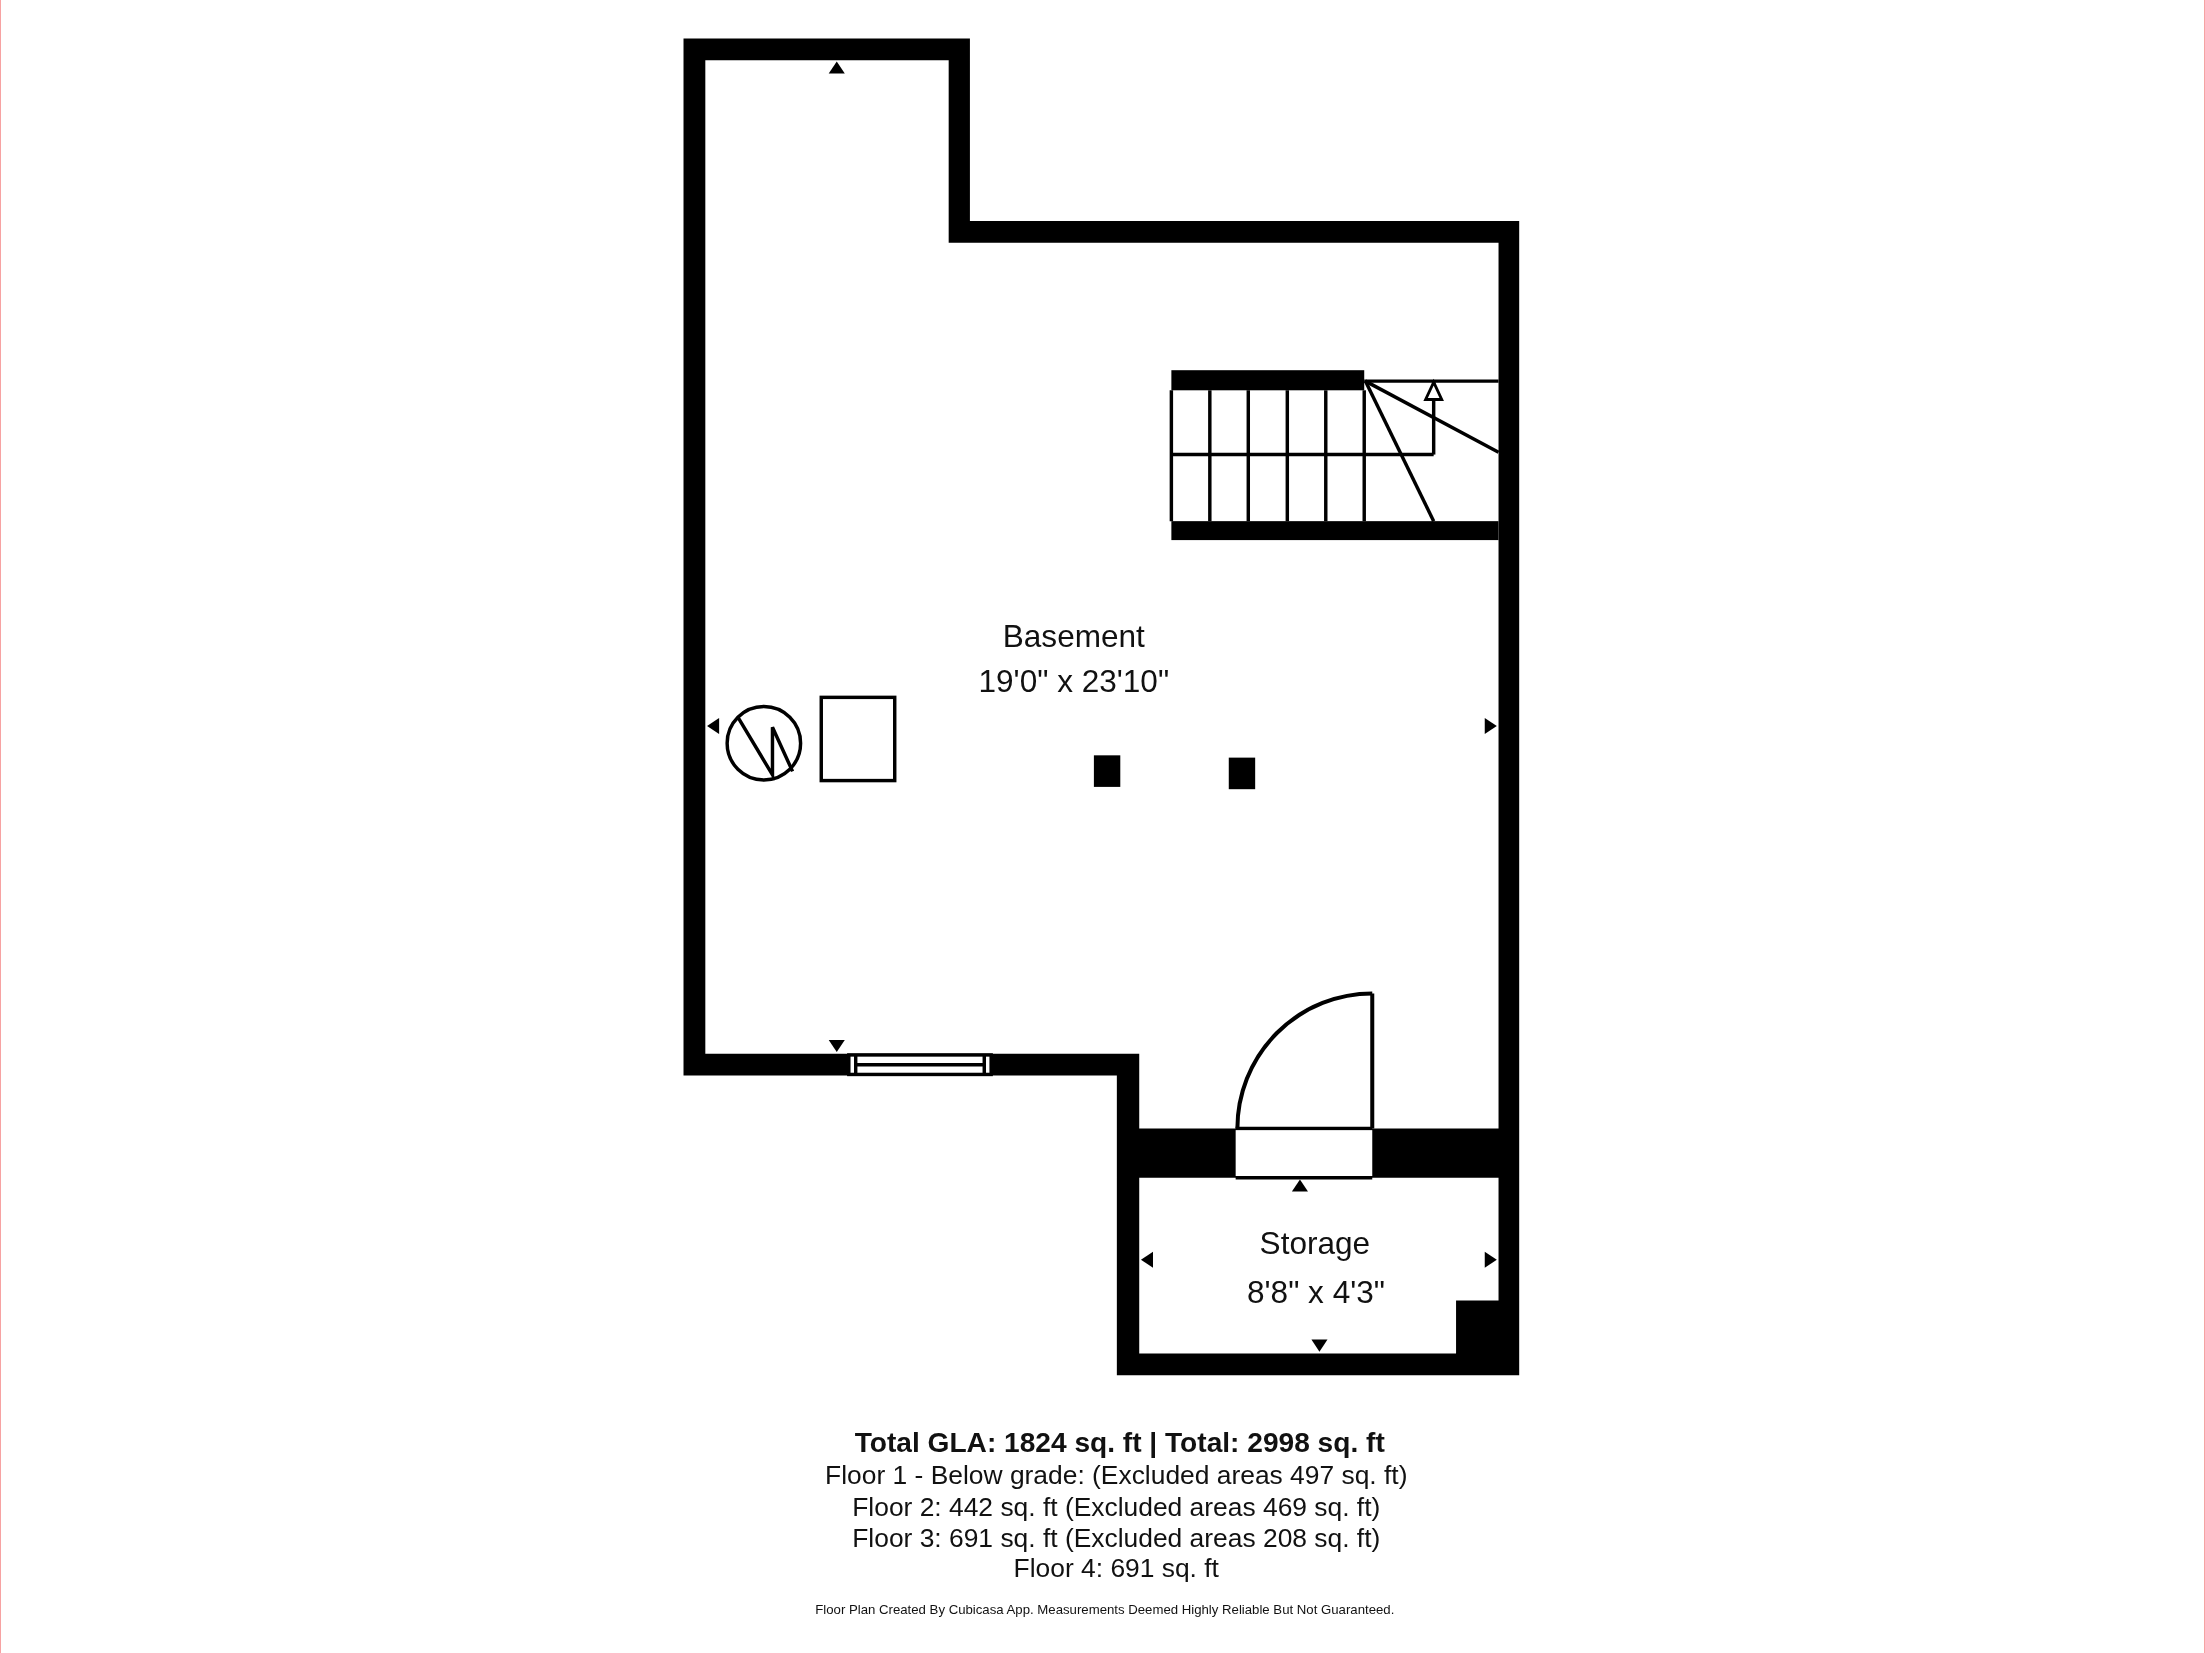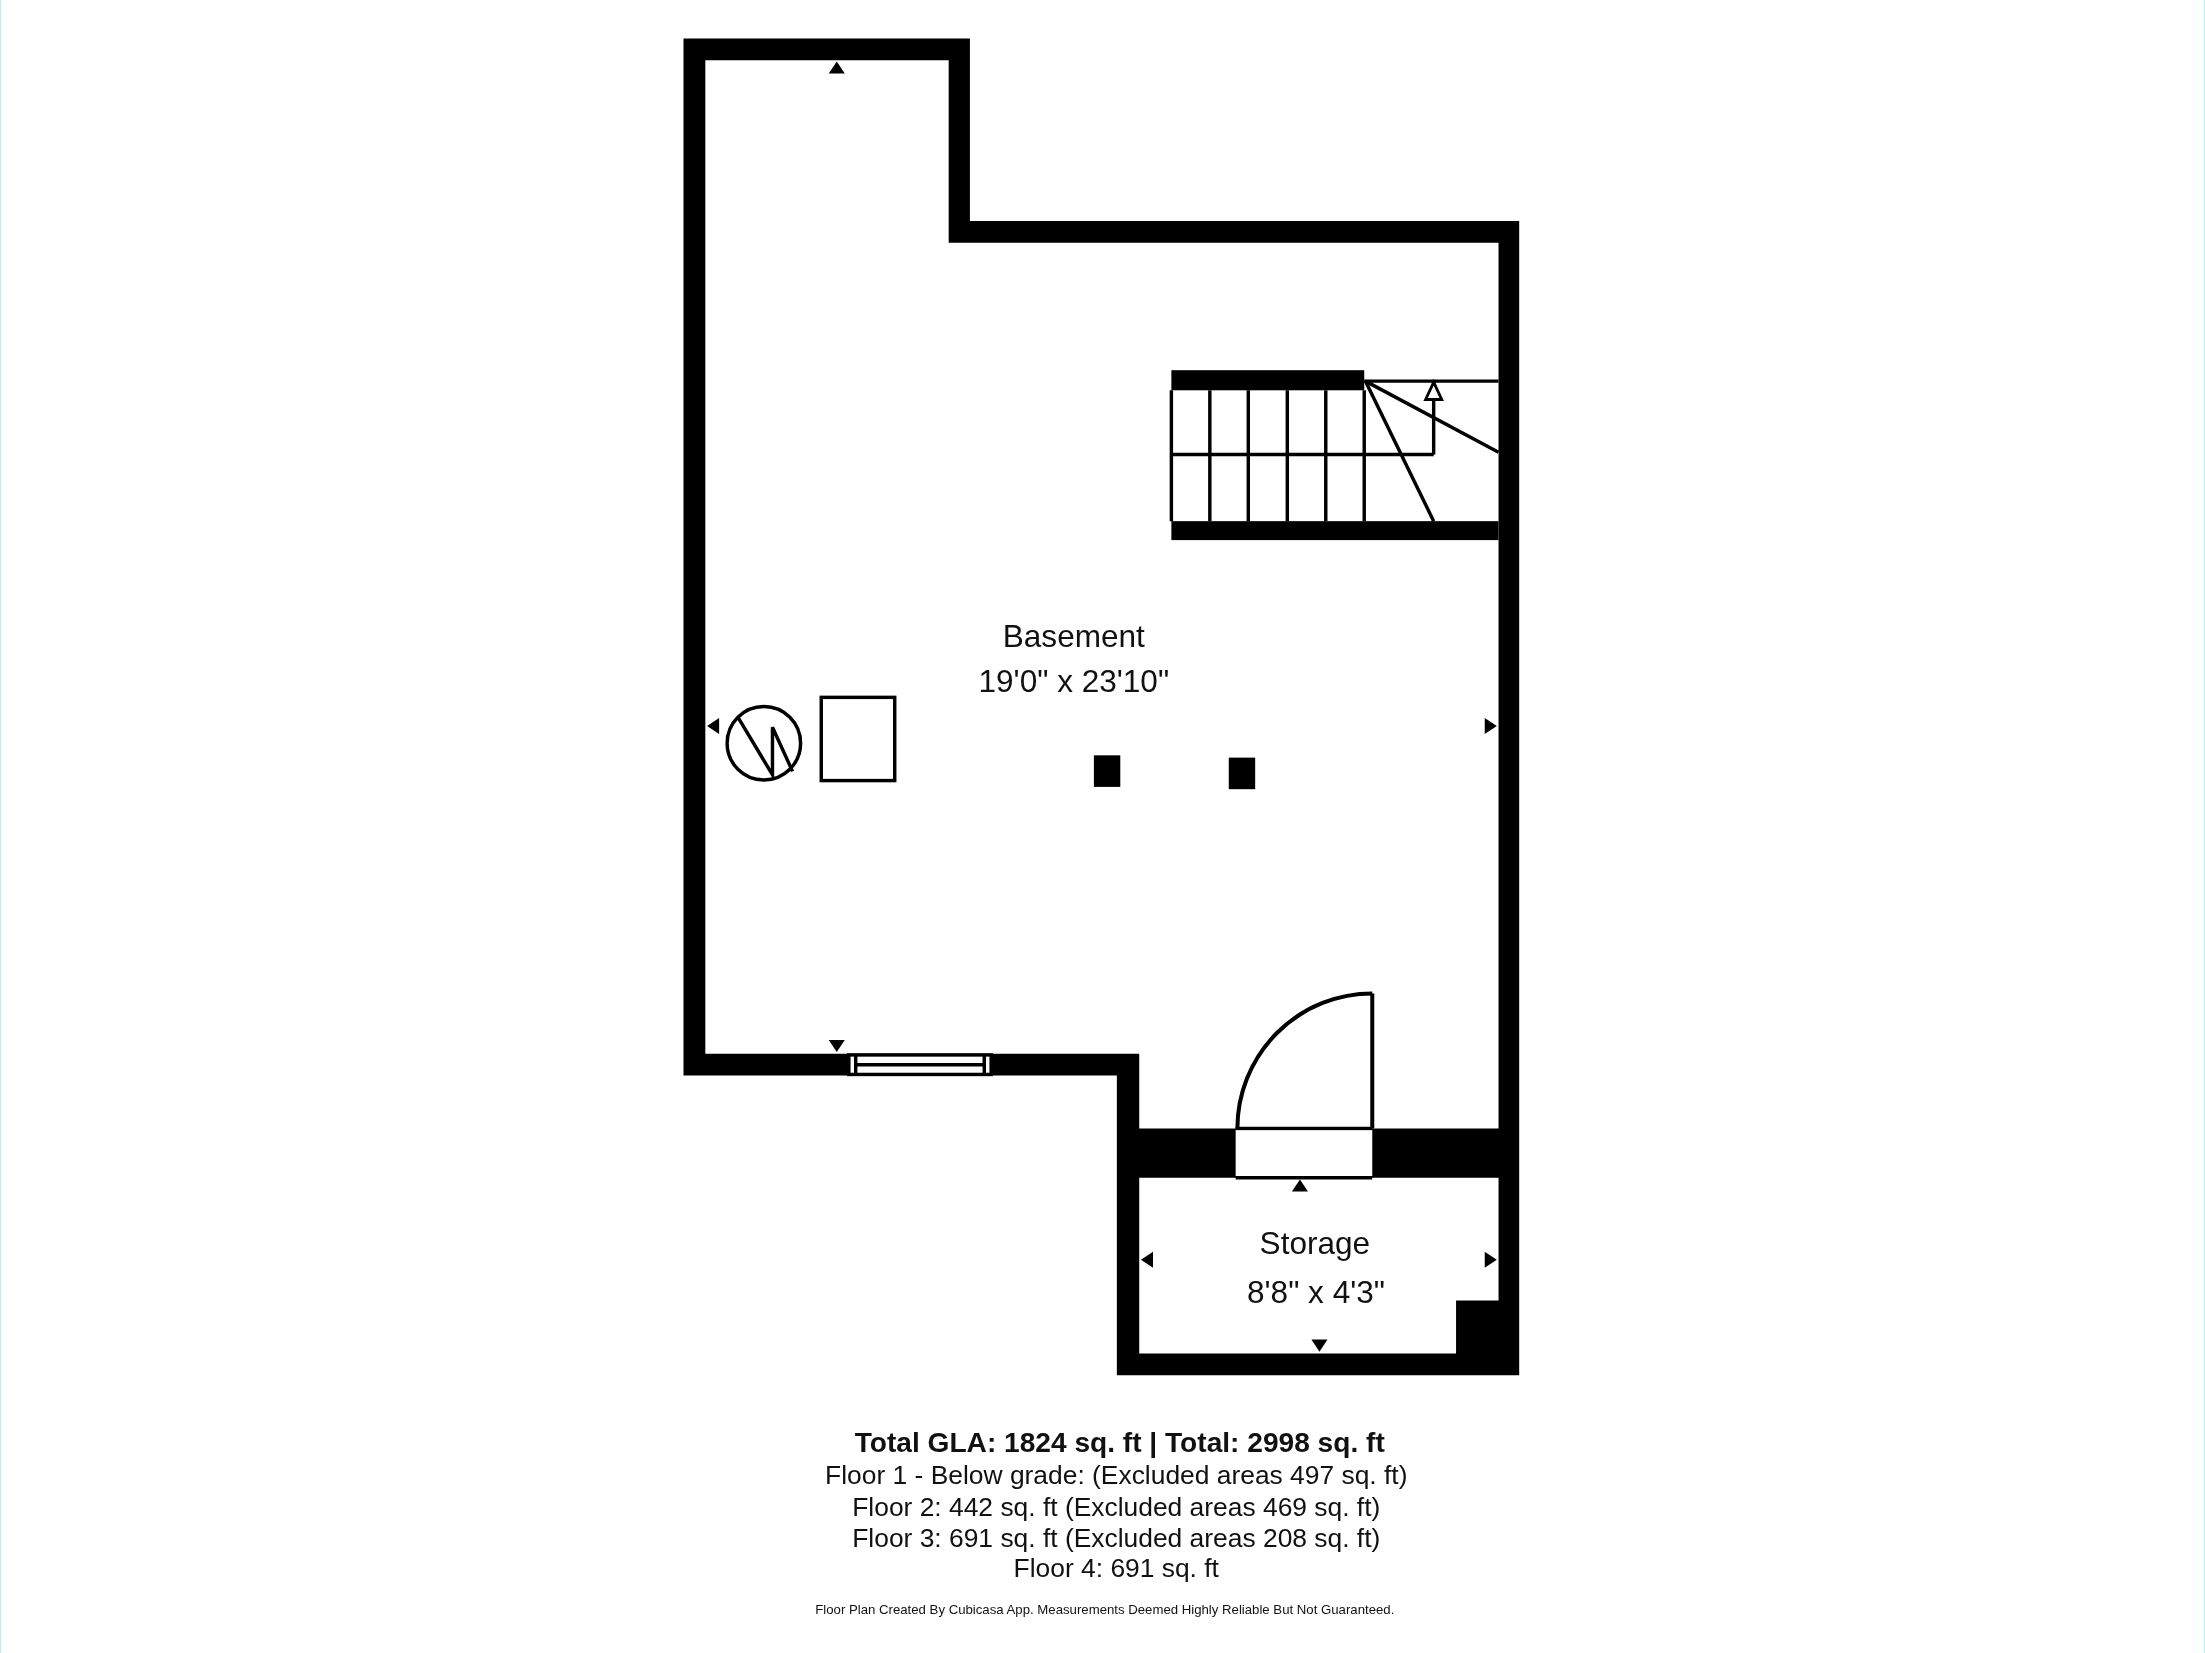--- a/index.html
+++ b/index.html
@@ -5,21 +5,21 @@
   html, body {
     margin: 0;
     padding: 0;
     background: #ffffff;
   }
   .page {
     width: 100vw;
     height: 133.33vw; 
     max-height: 100vh;
     display: block;
-    background: #5eead4;
+    background: #ef4444;
   }
   svg.floorplan {
     display: block;
     width: 100%;
     height: 100%;
   }
   .room-label {
     font-family: "Liberation Sans", "DejaVu Sans", sans-serif;
     font-size: 55px;
     fill: #111111;

